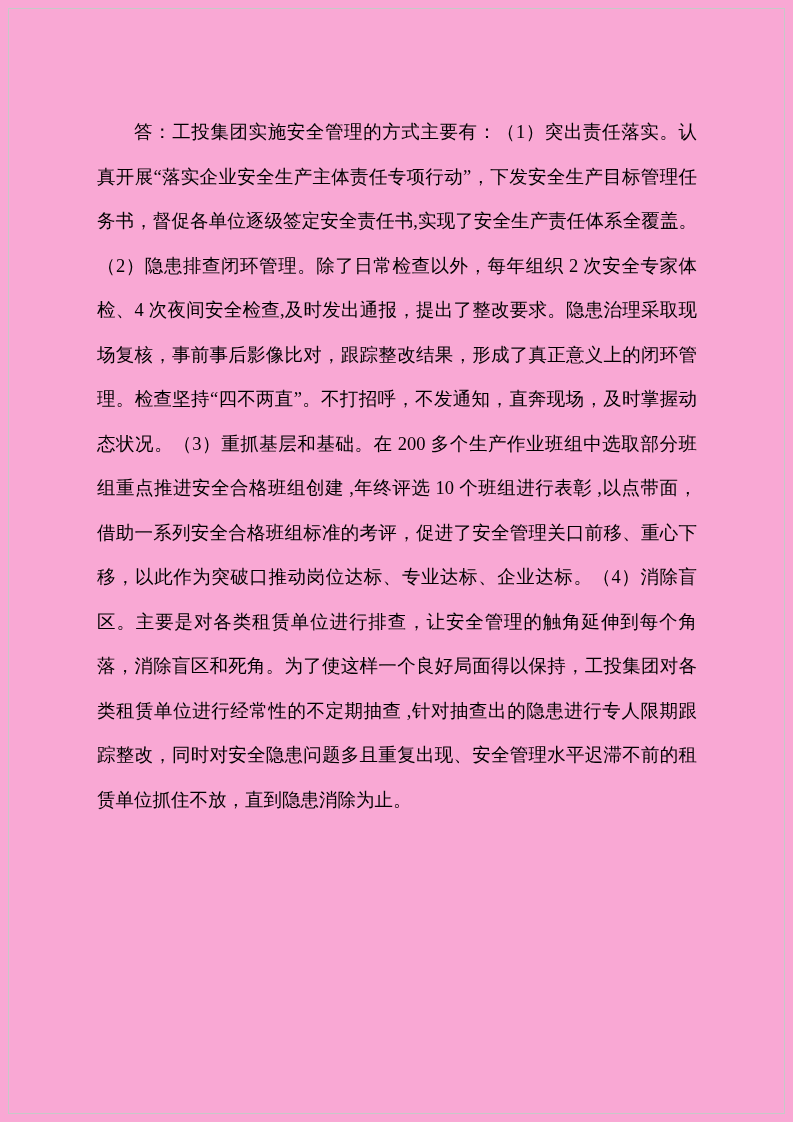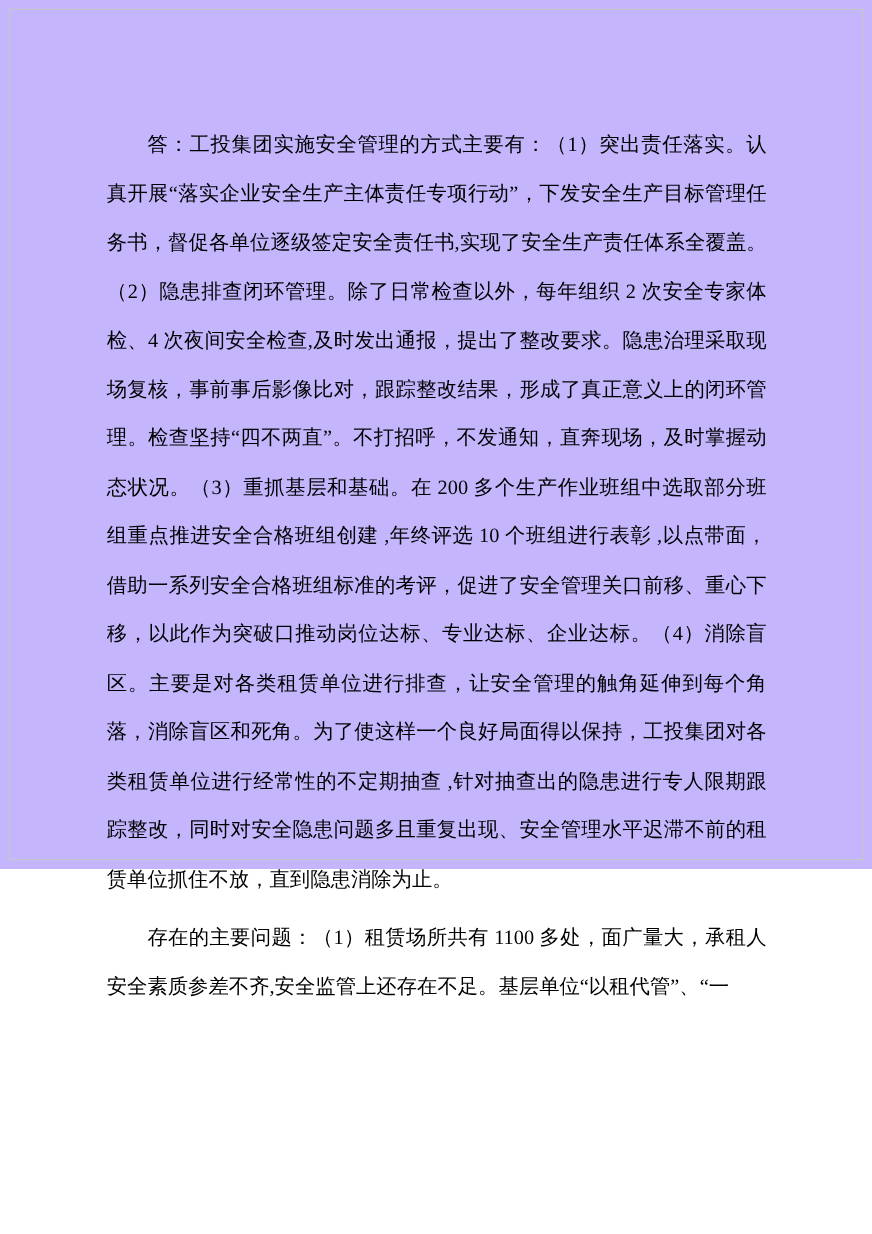--- a/index.html
+++ b/index.html
@@ -13,22 +13,22 @@
     font-family: "Liberation Serif", "DejaVu Serif", serif;
     color: #000000;
     position: relative;
     overflow: hidden;
   }
   .page {
     position: absolute;
     left: 0;
     top: 0;
     width: 793px;
-    height: 790px;
-    background: #c4b5fd;
+    height: 1122px;
+    background: #f9a8d4;
     box-sizing: border-box;
   }
   .page-border {
     position: absolute;
     left: 8px;
     top: 8px;
     right: 8px;
     bottom: 8px;
     border: 1px solid #c8c8c8;
     pointer-events: none;
@@ -53,15 +53,14 @@
     margin-top: 9px;
   }
 </style>
 </head>
 <body>
 
 <div class="page">
   <div class="page-border"></div>
   <div class="content">
     <p class="para">答：工投集团实施安全管理的方式主要有：（1）突出责任落实。认真开展“落实企业安全生产主体责任专项行动”，下发安全生产目标管理任务书，督促各单位逐级签定安全责任书,实现了安全生产责任体系全覆盖。（2）隐患排查闭环管理。除了日常检查以外，每年组织 2 次安全专家体检、4 次夜间安全检查,及时发出通报，提出了整改要求。隐患治理采取现场复核，事前事后影像比对，跟踪整改结果，形成了真正意义上的闭环管理。检查坚持“四不两直”。不打招呼，不发通知，直奔现场，及时掌握动态状况。（3）重抓基层和基础。在 200 多个生产作业班组中选取部分班组重点推进安全合格班组创建 ,年终评选 10 个班组进行表彰 ,以点带面，借助一系列安全合格班组标准的考评，促进了安全管理关口前移、重心下移，以此作为突破口推动岗位达标、专业达标、企业达标。（4）消除盲区。主要是对各类租赁单位进行排查，让安全管理的触角延伸到每个角落，消除盲区和死角。为了使这样一个良好局面得以保持，工投集团对各类租赁单位进行经常性的不定期抽查 ,针对抽查出的隐患进行专人限期跟踪整改，同时对安全隐患问题多且重复出现、安全管理水平迟滞不前的租赁单位抓住不放，直到隐患消除为止。</p>
-    <p class="para">存在的主要问题：（1）租赁场所共有 1100 多处，面广量大，承租人安全素质参差不齐,安全监管上还存在不足。基层单位“以租代管”、“一</p>
   </div>
 </div>
 
 </body></html>

